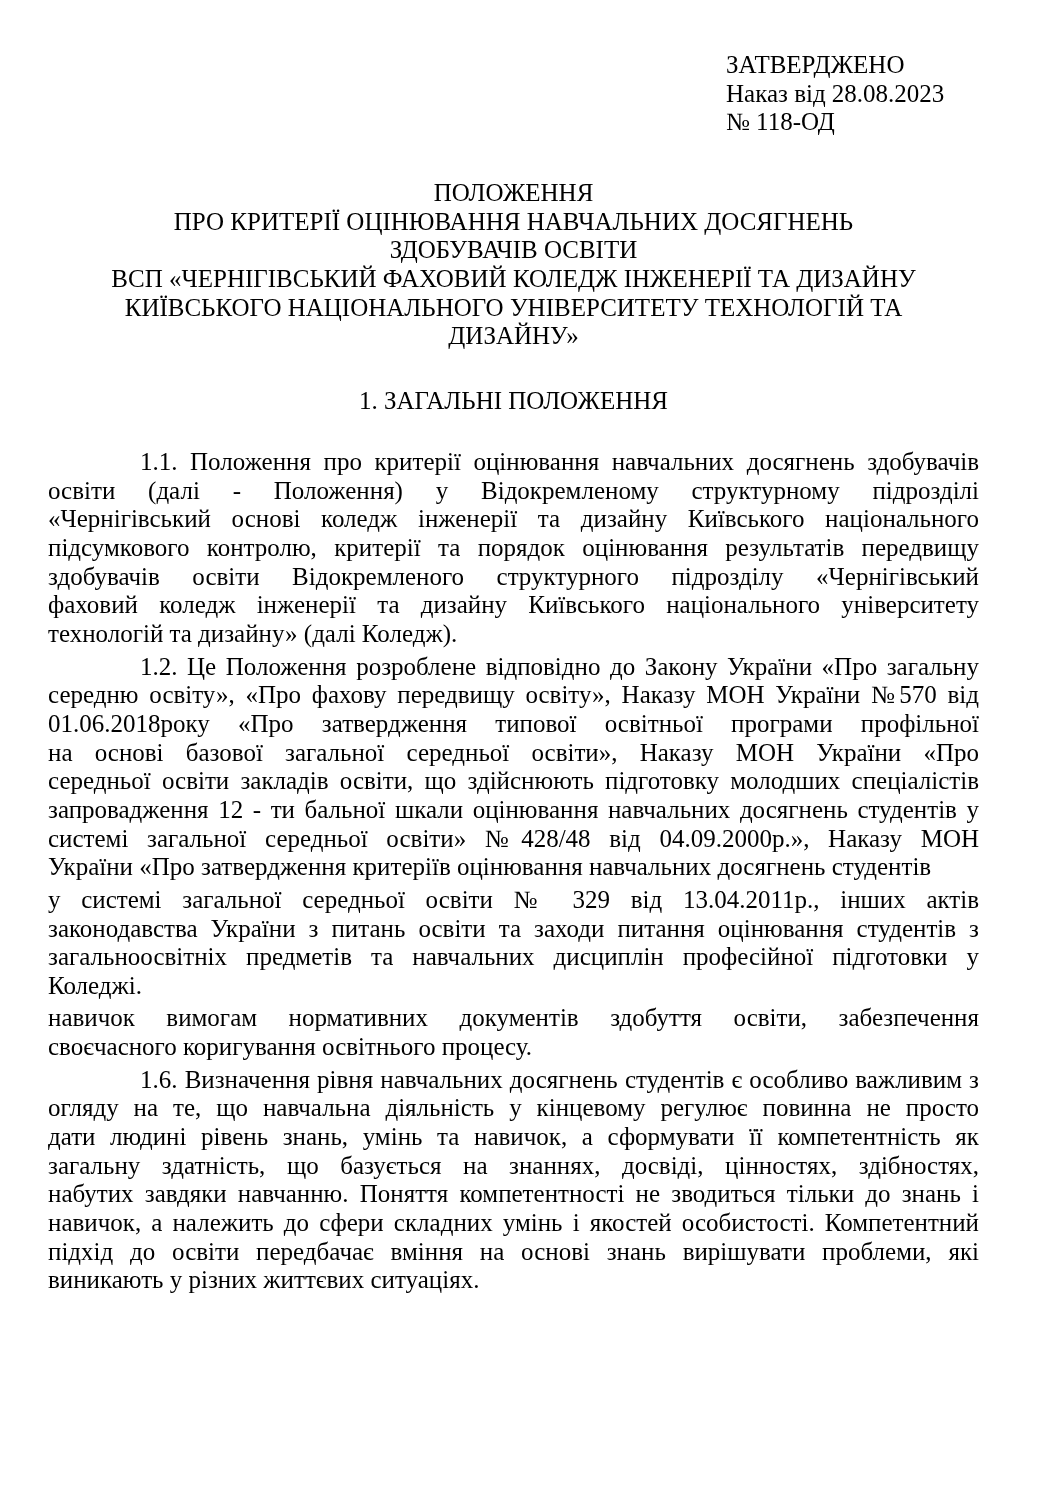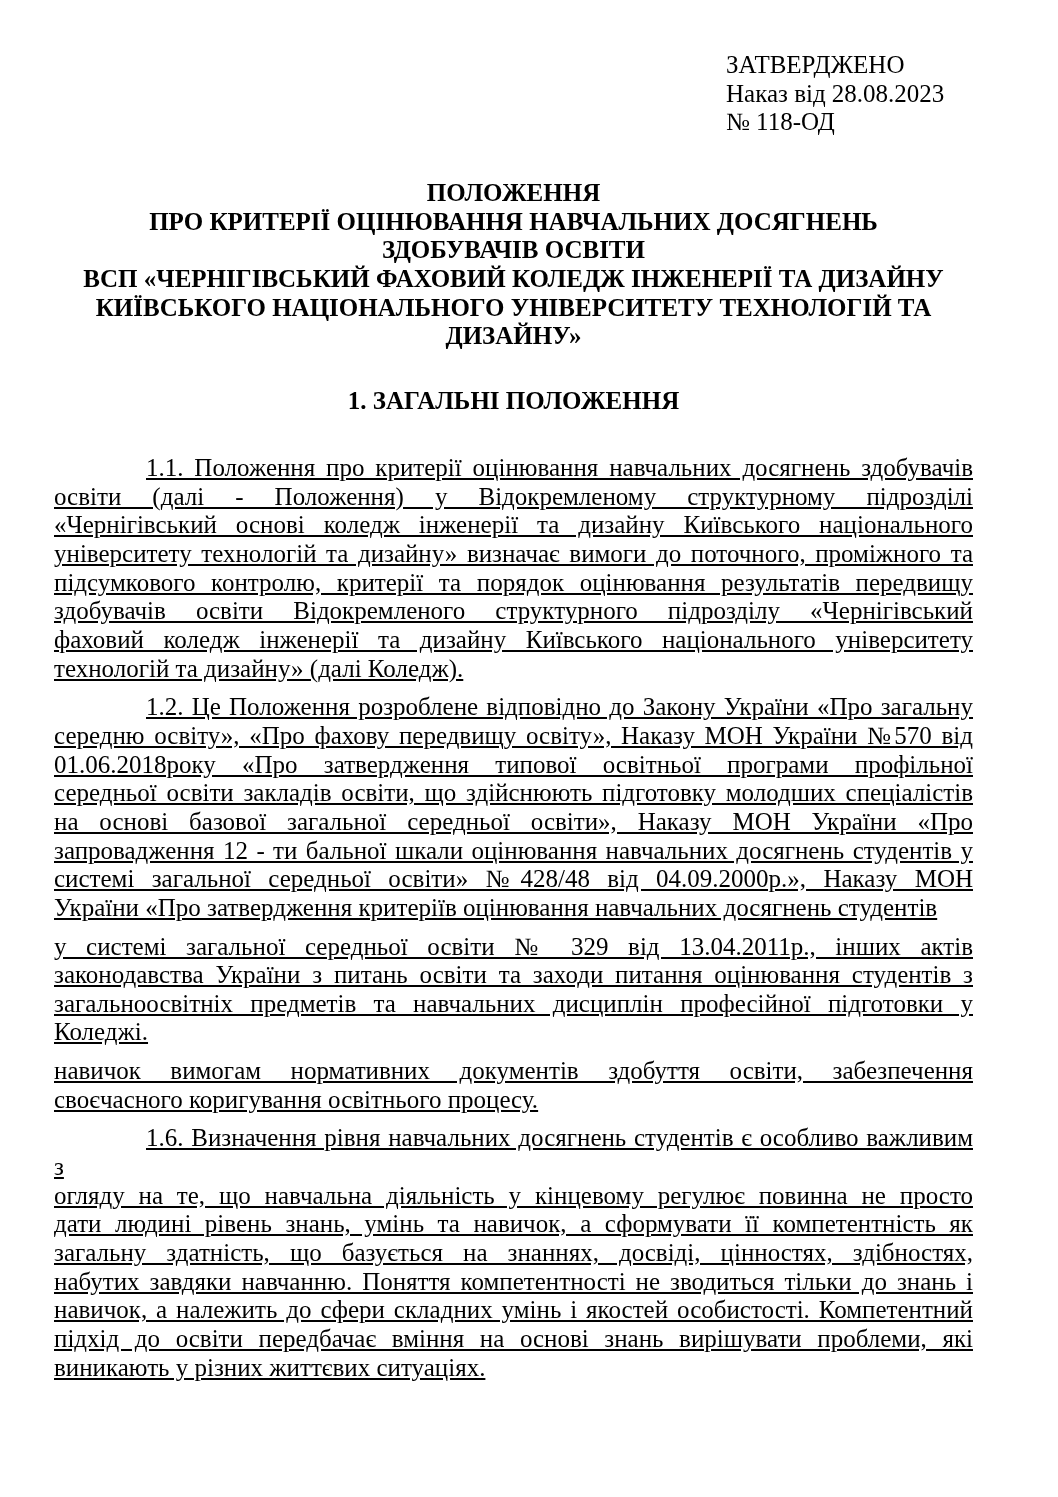--- a/index.html
+++ b/index.html
@@ -24,37 +24,37 @@
     top: 51px;
     text-align: left;
     white-space: nowrap;
   }
   .doc-title {
     position: absolute;
     left: 44px;
     top: 179px;
     width: 939px;
     text-align: center;
-    font-weight: bold;
+    font-weight: normal;
   }
   .section-heading {
     position: absolute;
     left: 44px;
     top: 387px;
     width: 939px;
     text-align: center;
-    font-weight: bold;
+    font-weight: normal;
   }
   .doc-body {
     position: absolute;
     left: 44px;
     top: 444px;
     width: 939px;
   }
-  .para { margin: 10px; text-decoration: underline; }
+  .para { margin: 4px; }
   .line {
     text-align: justify;
     text-align-last: justify;
   }
   .line.first { text-indent: 92px; }
   .line.last  { text-align-last: left; }
 </style>
 </head>
 <body>
 
@@ -76,32 +76,31 @@
     <div>ДИЗАЙНУ»</div>
   </div>
 
   <div class="section-heading">1. ЗАГАЛЬНІ ПОЛОЖЕННЯ</div>
 
   <div class="doc-body">
       <div class="para">
         <div class="line first">1.1. Положення про критерії оцінювання навчальних досягнень здобувачів</div>
         <div class="line">освіти (далі - Положення) у Відокремленому структурному підрозділі</div>
         <div class="line">«Чернігівський основі коледж інженерії та дизайну Київського національного</div>
-        <div class="line">університету технологій та дизайну» визначає вимоги до поточного, проміжного та</div>
         <div class="line">підсумкового контролю, критерії та порядок оцінювання результатів передвищу</div>
         <div class="line">здобувачів освіти Відокремленого структурного підрозділу «Чернігівський</div>
         <div class="line">фаховий коледж інженерії та дизайну Київського національного університету</div>
         <div class="line last">технологій та дизайну» (далі Коледж).</div>
       </div>
       <div class="para">
         <div class="line first">1.2. Це Положення розроблене відповідно до Закону України «Про загальну</div>
         <div class="line">середню освіту», «Про фахову передвищу освіту», Наказу МОН України №570 від</div>
         <div class="line">01.06.2018року «Про затвердження типової освітньої програми профільної</div>
+        <div class="line">на основі базової загальної середньої освіти», Наказу МОН України «Про</div>
         <div class="line">середньої освіти закладів освіти, що здійснюють підготовку молодших спеціалістів</div>
-        <div class="line">на основі базової загальної середньої освіти», Наказу МОН України «Про</div>
         <div class="line">запровадження 12 - ти бальної шкали оцінювання навчальних досягнень студентів у</div>
         <div class="line">системі загальної середньої освіти» №428/48 від 04.09.2000р.», Наказу МОН</div>
         <div class="line last">України «Про затвердження критеріїв оцінювання навчальних досягнень студентів</div>
       </div>
       <div class="para">
         <div class="line">у системі загальної середньої освіти № 329 від 13.04.2011р., інших актів</div>
         <div class="line">законодавства України з питань освіти та заходи питання оцінювання студентів з</div>
         <div class="line">загальноосвітніх предметів та навчальних дисциплін професійної підготовки у</div>
         <div class="line last">Коледжі.</div>
       </div>

